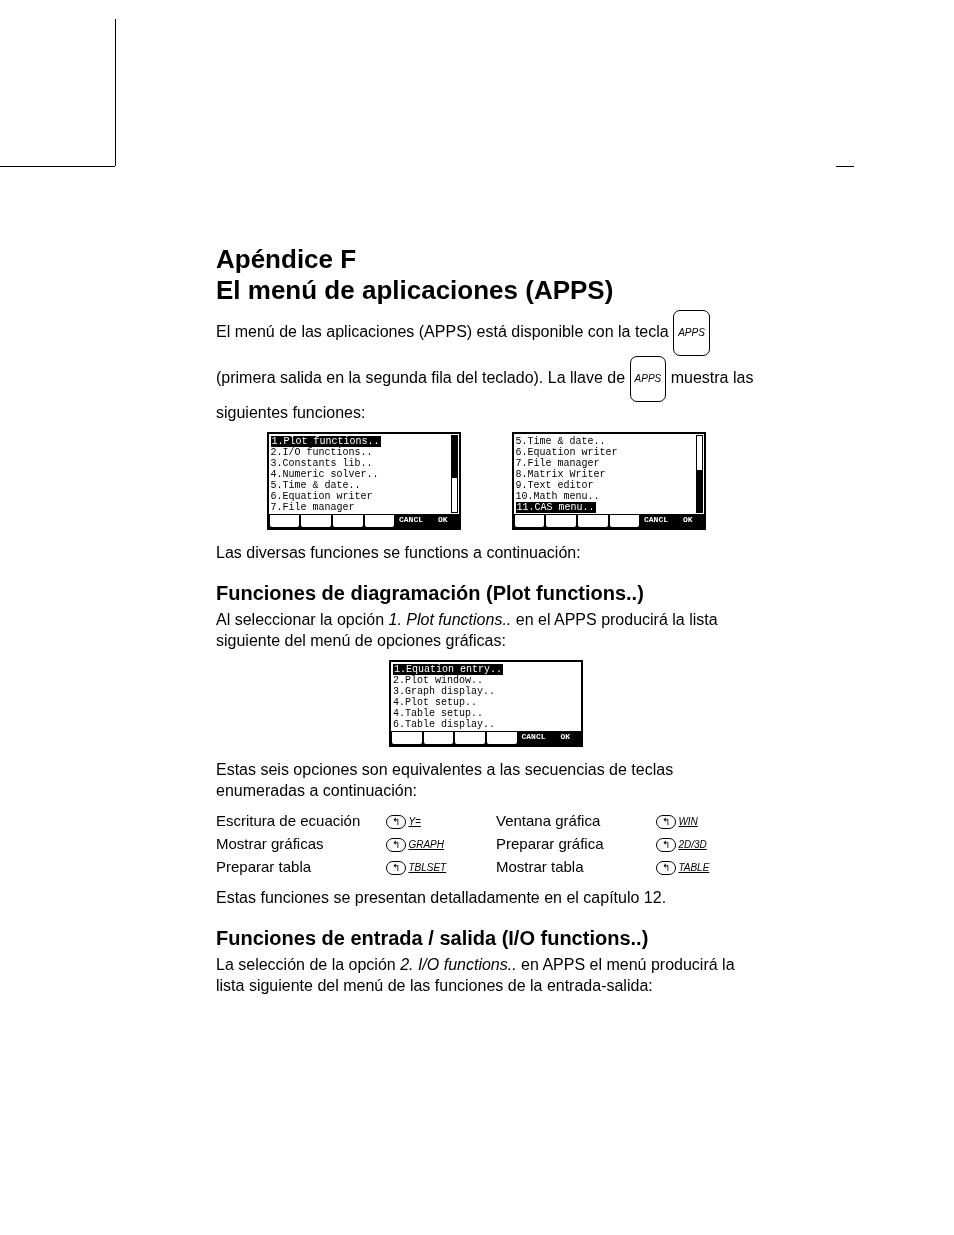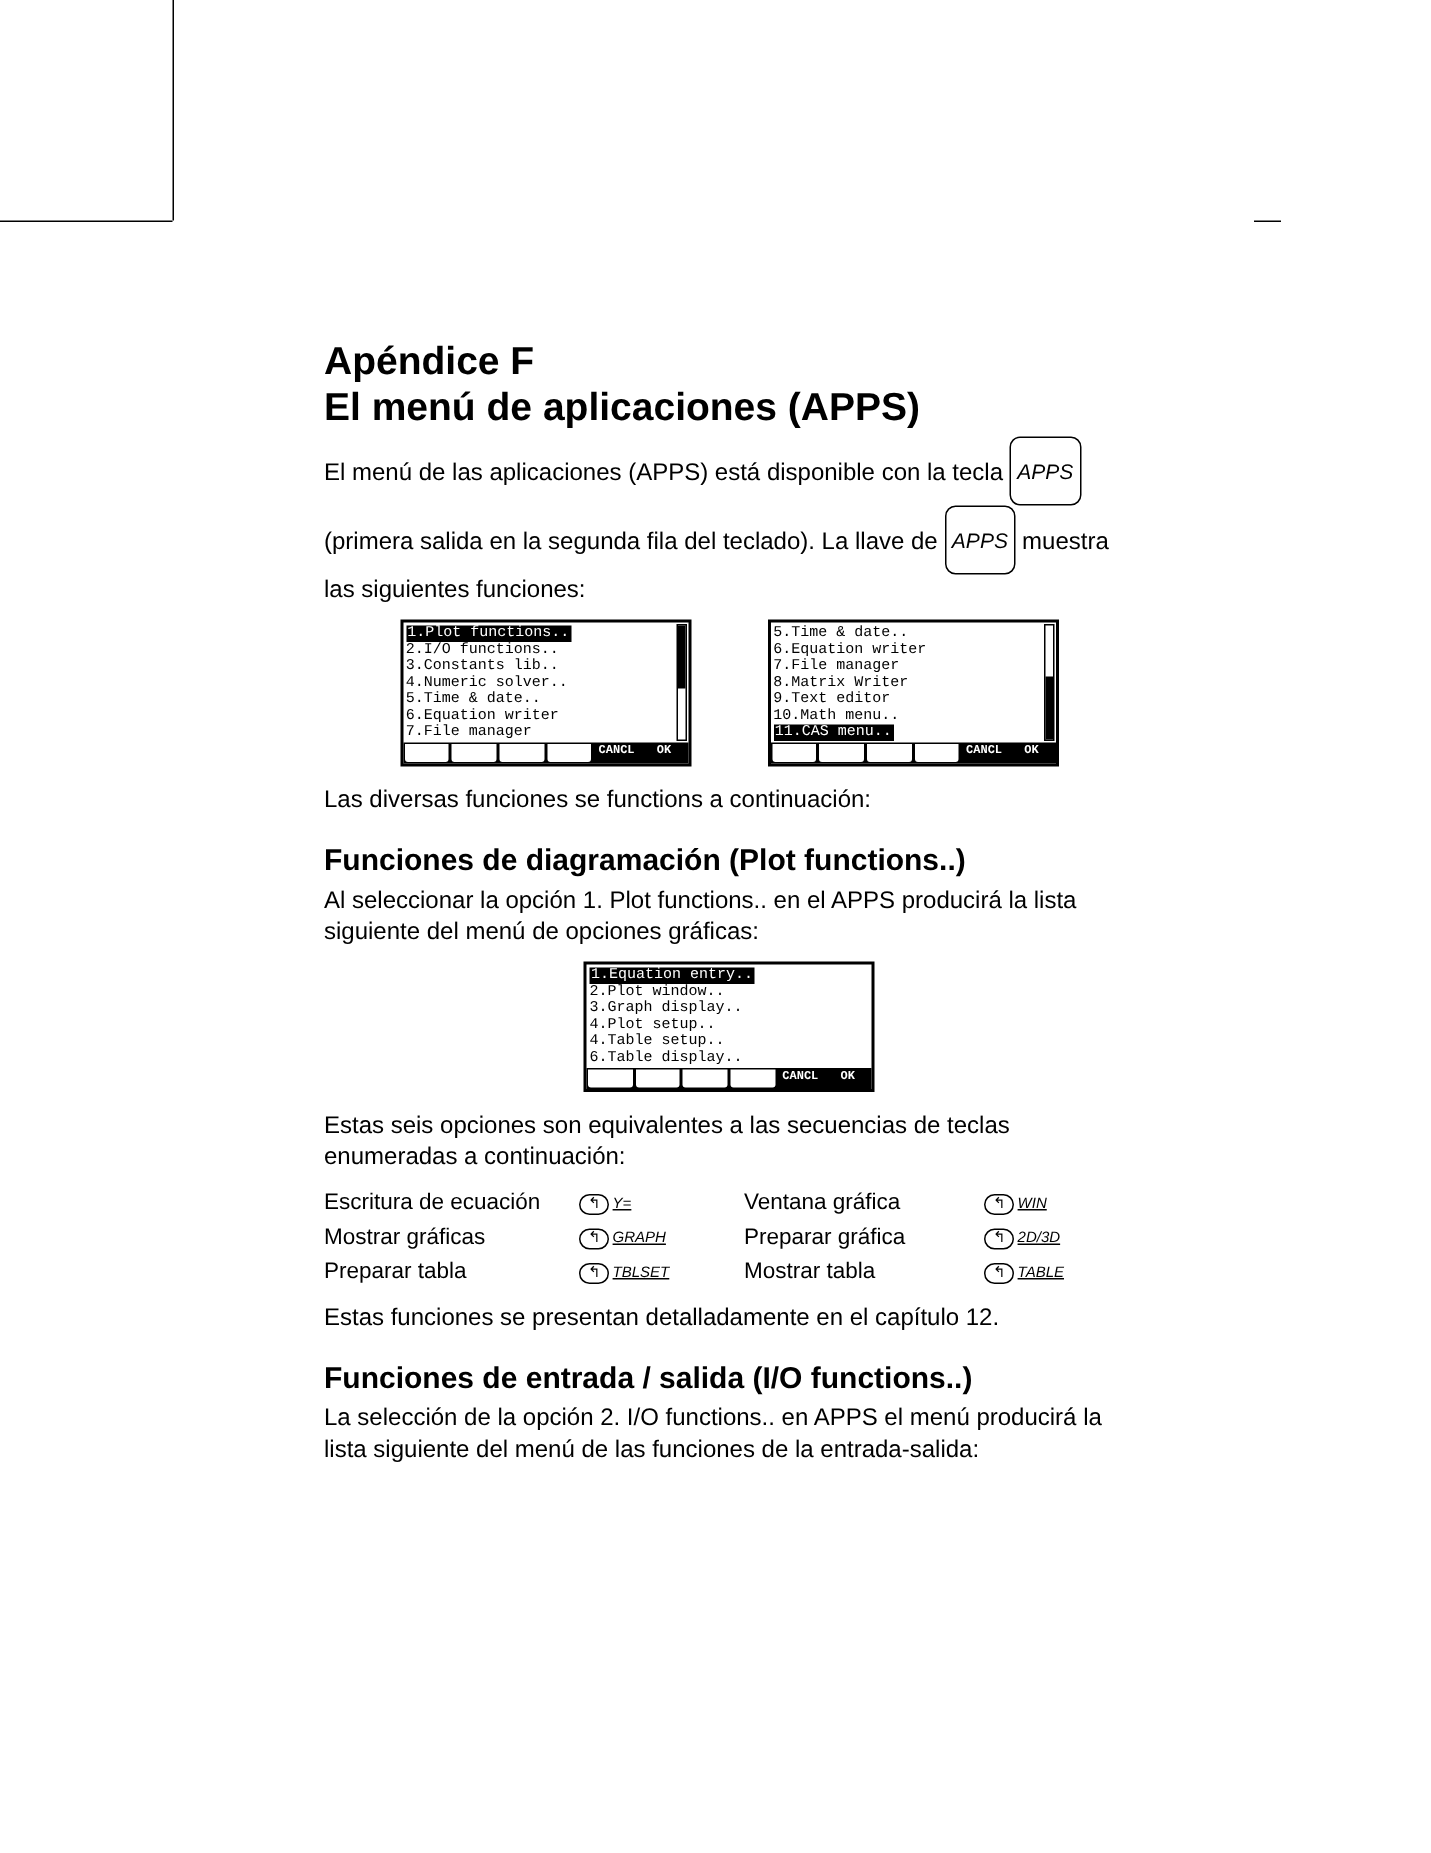--- a/index.html
+++ b/index.html
@@ -9,20 +9,21 @@
     background: #fff;
     font-family: "Helvetica Neue", Arial, sans-serif;
     color: #000;
     width: 954px;
   }
   .page {
     width: 954px;
     height: 1023px;
     position: relative;
     box-sizing: border-box;
+    margin-top: 19px;
   }
   
   .crop-top-h {
     position: absolute;
     top: 147px;
     left: 0;
     width: 115px;
     border-top: 1px solid #000;
   }
   .crop-top-v {
@@ -78,21 +79,21 @@
     font-weight: bold;
     margin: 18px 0 2px 0;
   }
   p {
     font-size: 16px;
     margin: 4px 0 8px 0;
     line-height: 1.35;
   }
   .key {
     display: inline-block;
-    font-size: 14px;
+    font-size: 10px;
     font-style: italic;
     border: 1px solid #000;
     border-radius: 7px;
     padding: 16px 4px;
     line-height: 12px;
     vertical-align: 1px;
   }
   .shift-key {
     display: inline-block;
     border: 1px solid #000;
@@ -170,21 +171,21 @@
     background:#000; color:#fff; line-height:10px;text-align:center;
   }
   
   .equiv {
     display: grid;
     grid-template-columns: 170px 110px 160px 100px;
     row-gap: 6px;
     font-size: 15px;
     margin: 10px 0 12px 0;
   }
-  .ital { }
+  .ital { font-style: italic; }
 </style>
 </head>
 <body>
 
 <div class="page">
   <div class="crop-top-h"></div>
   <div class="crop-top-v"></div>
   <div class="crop-top-r"></div>
 
   <div class="content">

